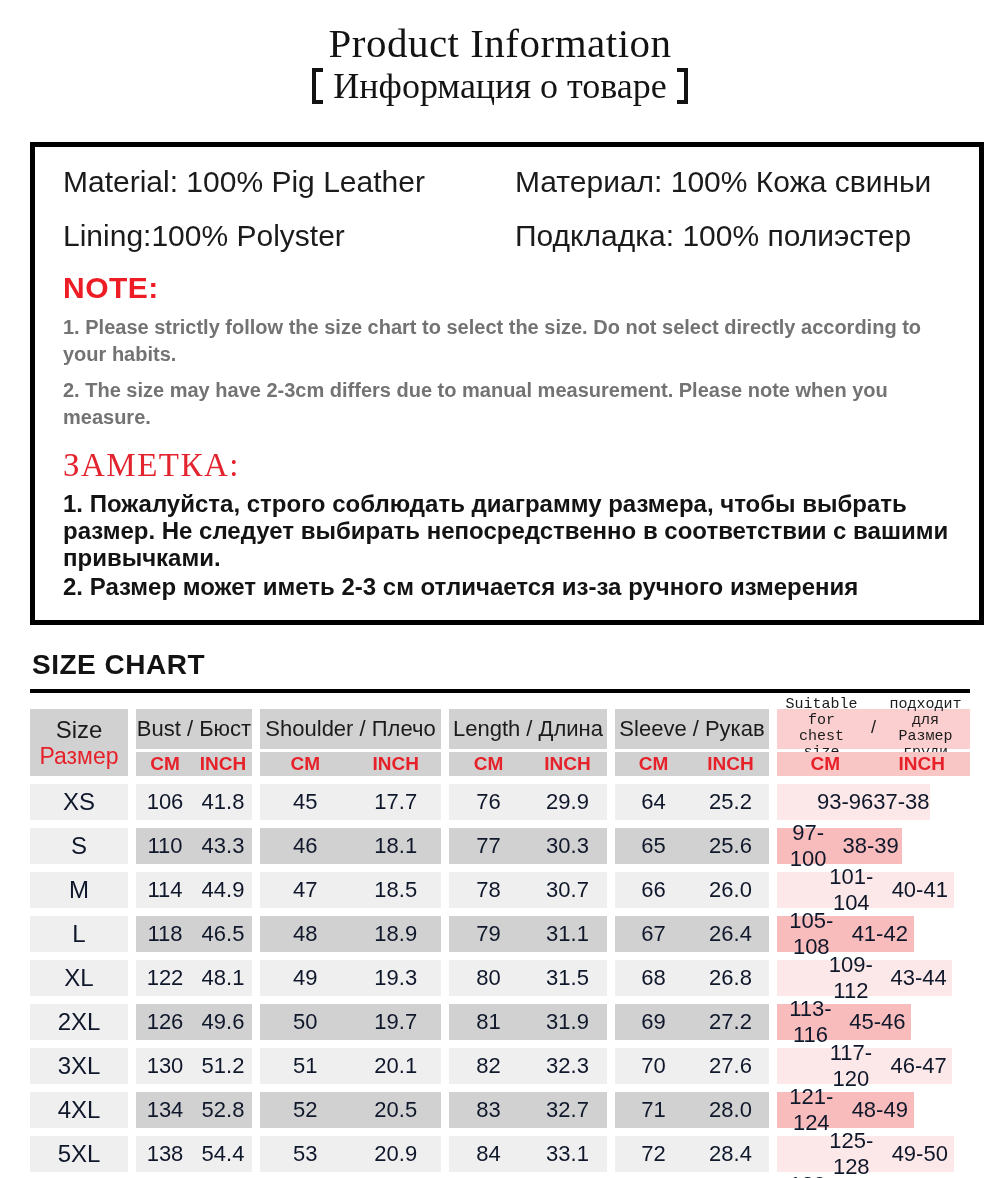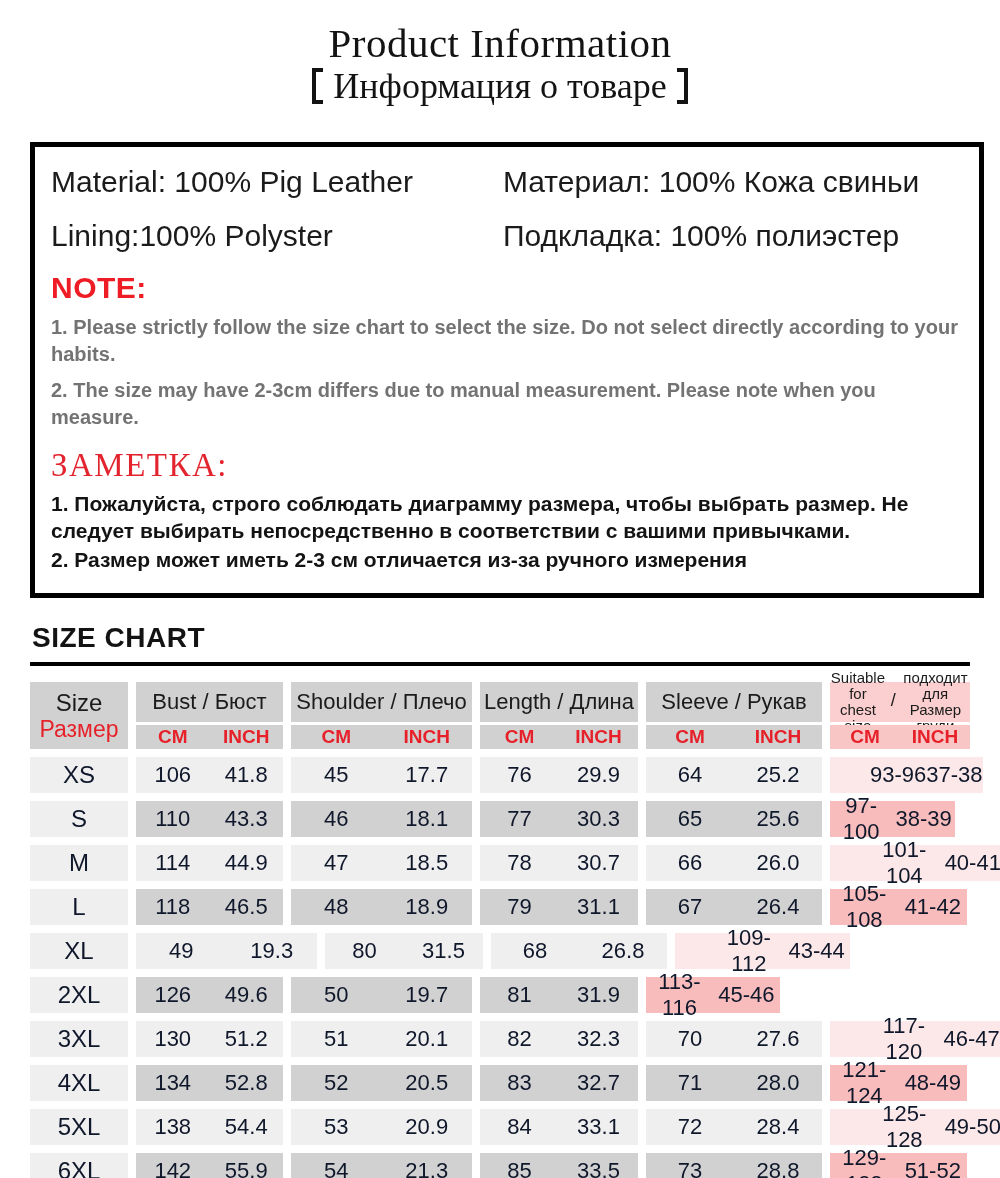--- a/index.html
+++ b/index.html
@@ -32,21 +32,21 @@
     justify-content: center;
   }
   .lent { width: 11px; height: 36px; display: inline-block; border: 4px solid #131313; }
   .lent-l { border-right: 0; margin-right: 10px; }
   .lent-r { border-left: 0; margin-left: 10px; }
 
   
   .info-box {
     margin: 36px 16px 0 30px;
     border: 5px solid #000;
-    padding: 18px 16px 20px 16px;
+    padding: 18px 16px 20px 28px;
   }
   .materials {
     display: grid;
     grid-template-columns: 440px 1fr;
     column-gap: 12px;
     row-gap: 20px;
     font-size: 30px;
     line-height: 34px;
     color: #1b1b1b;
   }
@@ -66,21 +66,21 @@
   }
   .zametka-heading {
     font-family: "Liberation Serif", serif;
     color: #e3232e;
     font-size: 33px;
     margin: 16px 0 6px 0;
     letter-spacing: 1.5px;
   }
   .note-ru {
     font-weight: 700;
-    font-size: 21px;
+    font-size: 24px;
     line-height: 27px;
     color: #131313;
   }
   .note-ru + .note-ru { margin-top: 2px; }
 
   
   .size-chart-heading {
     font-weight: 700;
     font-size: 28px;
     letter-spacing: 0.5px;
@@ -108,30 +108,30 @@
     display: flex; align-items: center; justify-content: center;
     font-size: 22px; color: #1b1b1b;
   }
   .th-units {
     height: 24px; background: #d2d1d2;
     display: flex; align-items: center;
     font-weight: 700; font-size: 19px; color: #e62129;
   }
   .th-units span { flex: 1; text-align: center; }
 
-  .c-bust    { width: 147px; }
+  .c-bust    { width: 116px; }
   .c-shoulder{ width: 181px; }
   .c-length  { width: 158px; }
-  .c-sleeve  { width: 176px; }
+  .c-sleeve  { width: 154px; }
   .c-chest   { flex: 1 1 auto; }
 
   .th-group.c-chest .th-label { background: #fbcfcf; }
   .th-group.c-chest .th-units { background: #f9c6c6; }
   .suit-label { display: flex; align-items: center; justify-content: center; gap: 5px; }
-  .suit-block { font-size: 15px; line-height: 16px; text-align: center; color: #1b1b1b; }
+  .suit-block { font-size: 15px; line-height: 16px; text-align: center; color: #1b1b1b; font-family: Liberation Mono, monospace; }
   .suit-slash { font-size: 18px; color: #1b1b1b; transform: translateY(-2px); }
 
   .tbody .tr { margin-top: 8px; height: 36px; }
   .td {
     display: flex; align-items: center; justify-content: center;
     font-size: 22px; color: #0f172a; flex: none;
   }
   .td.size { width: 98px; background: #f0eff0; font-size: 24px; }
   .td.grp span { flex: 1; text-align: center; }
   .row-light .grp  { background: #f0eff0; }
@@ -319,20 +319,24 @@
         <span>26.4</span>
       </div>
       <div class="td grp c-chest">
         <span>105-108</span>
         <span>41-42</span>
       </div>
     </div>
 
     <div class="tr row-light">
       <div class="td size">XL</div>
+      <div class="td grp c-bust">
+        <span>122</span>
+        <span>48.1</span>
+      </div>
       <div class="td grp c-shoulder">
         <span>49</span>
         <span>19.3</span>
       </div>
       <div class="td grp c-length">
         <span>80</span>
         <span>31.5</span>
       </div>
       <div class="td grp c-sleeve">
         <span>68</span>
@@ -351,20 +355,24 @@
         <span>49.6</span>
       </div>
       <div class="td grp c-shoulder">
         <span>50</span>
         <span>19.7</span>
       </div>
       <div class="td grp c-length">
         <span>81</span>
         <span>31.9</span>
       </div>
+      <div class="td grp c-sleeve">
+        <span>69</span>
+        <span>27.2</span>
+      </div>
       <div class="td grp c-chest">
         <span>113-116</span>
         <span>45-46</span>
       </div>
     </div>
 
     <div class="tr row-light">
       <div class="td size">3XL</div>
       <div class="td grp c-bust">
         <span>130</span>

